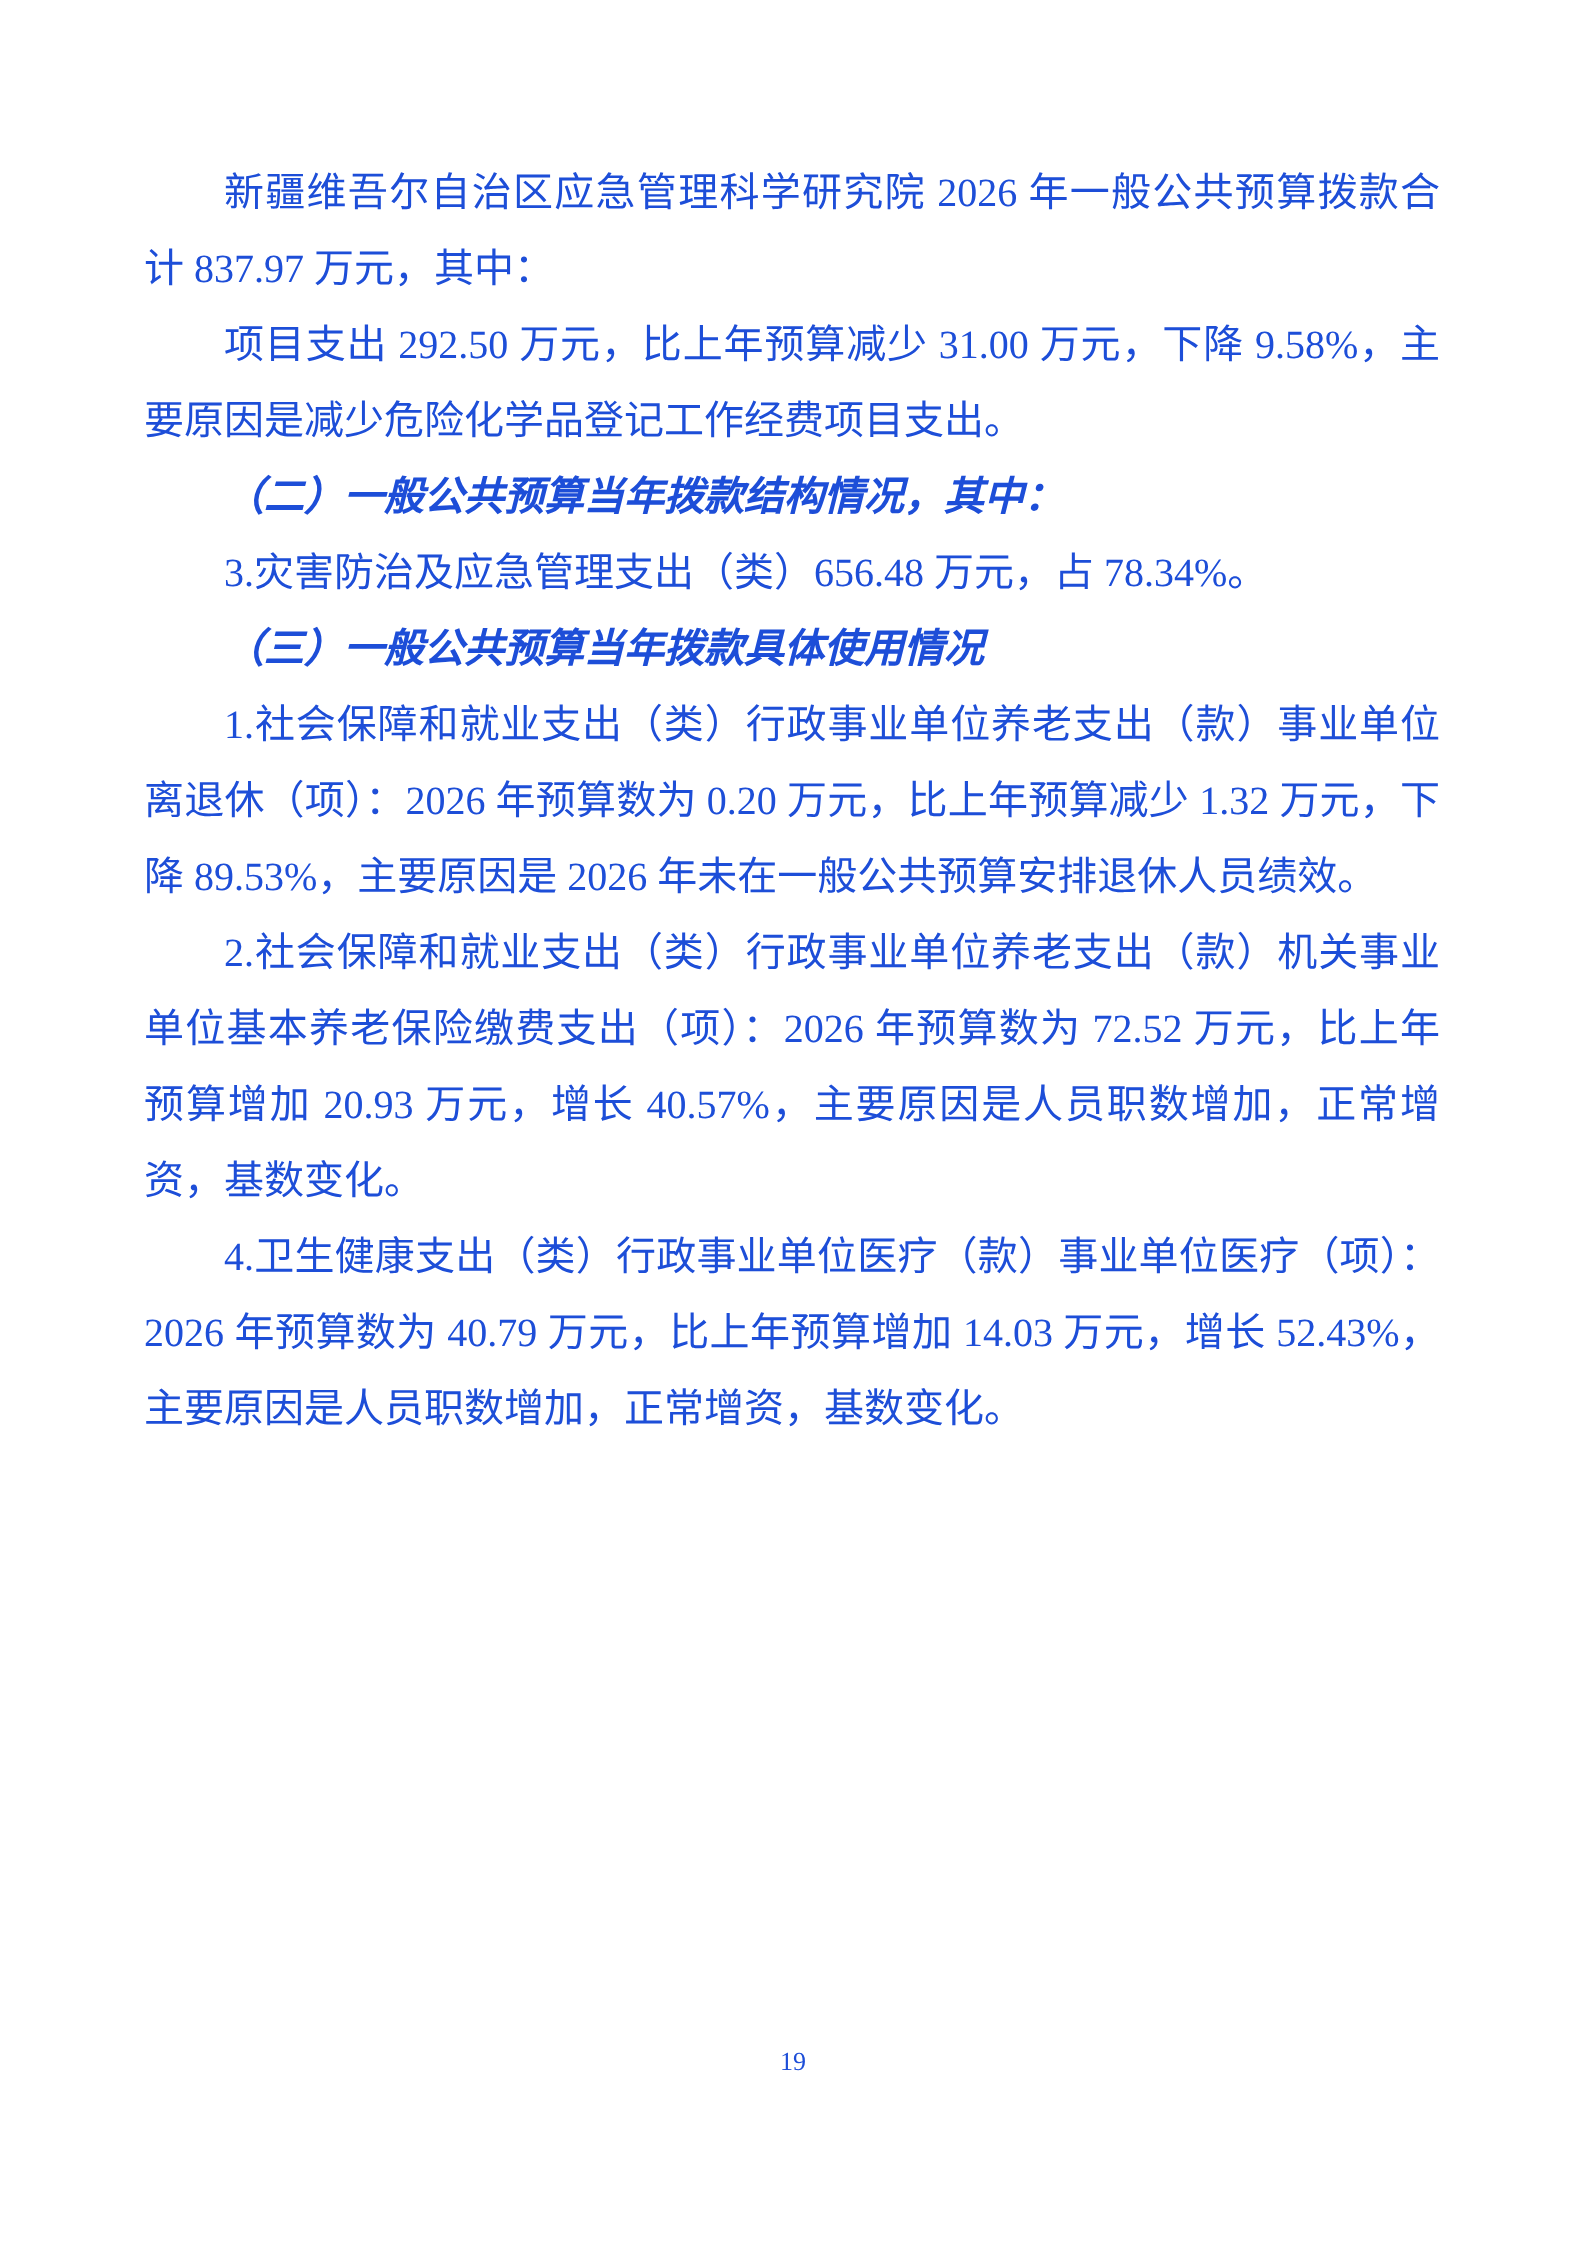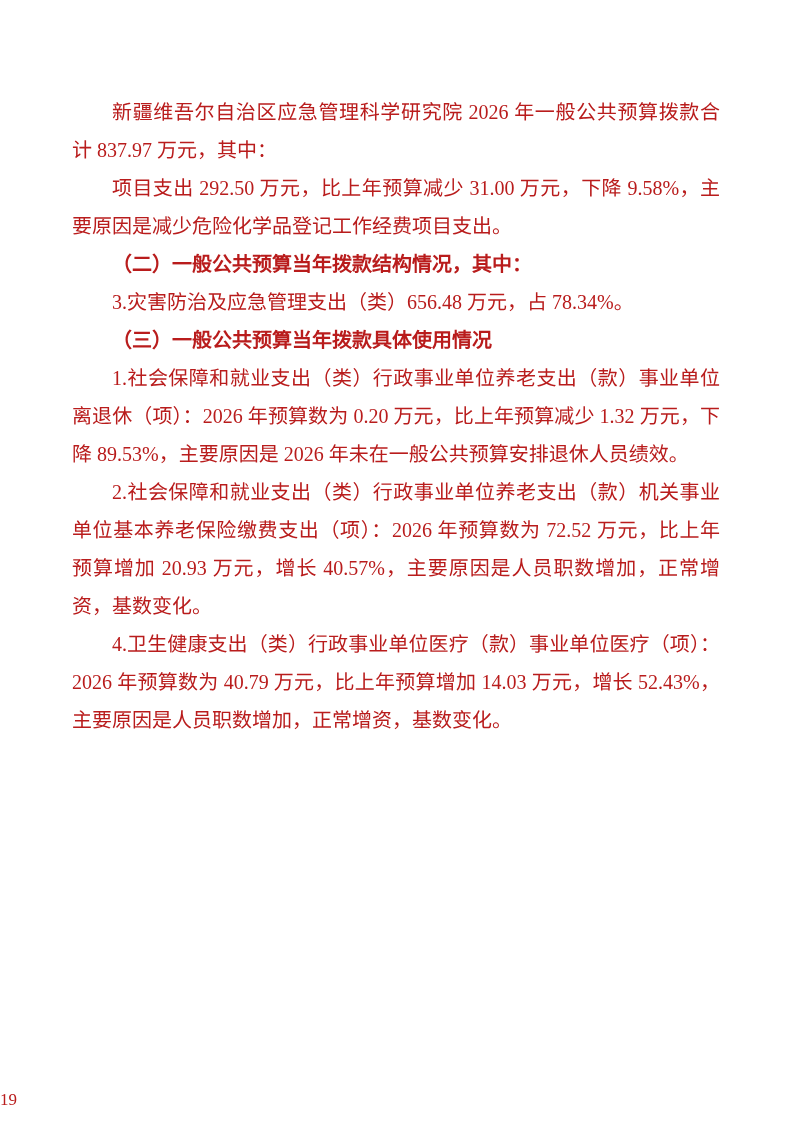--- a/index.html
+++ b/index.html
@@ -4,50 +4,51 @@
 <style>
   html, body {
     margin: 0;
     padding: 0;
     background: #ffffff;
   }
   .page {
     position: relative;
     width: 793px;
     height: 1096px;
-    margin: 15px auto;
+    margin: 0 auto;
     background: #ffffff;
     overflow: hidden;
     font-family: "Liberation Serif", "DejaVu Serif", serif;
-    color: #b91c1c;
+    color: #1d4ed8;
   }
   .content {
     position: absolute;
     left: 72px;
     top: 78px;
     width: 648px;
   }
   .para {
     margin: 0;
     font-size: 20px;
     line-height: 38px;
     text-align: justify;
     text-indent: 2em;
     word-break: break-all;
   }
   .para.heading {
     font-weight: 700;
+    font-style: italic;
   }
   .page-footer {
     position: absolute;
-    top: 1076px;
+    top: 1022px;
     left: 0;
     width: 100%;
-    text-align: left;
-    font-size: 17px;
+    text-align: center;
+    font-size: 13px;
     line-height: 18px;
   }
 </style>
 </head>
 <body>
 
 <div class="page">
   <div class="content">
     <p class="para">新疆维吾尔自治区应急管理科学研究院 2026 年一般公共预算拨款合计 837.97 万元，其中：</p>
     <p class="para">项目支出 292.50 万元，比上年预算减少 31.00 万元，下降 9.58%，主要原因是减少危险化学品登记工作经费项目支出。</p>

